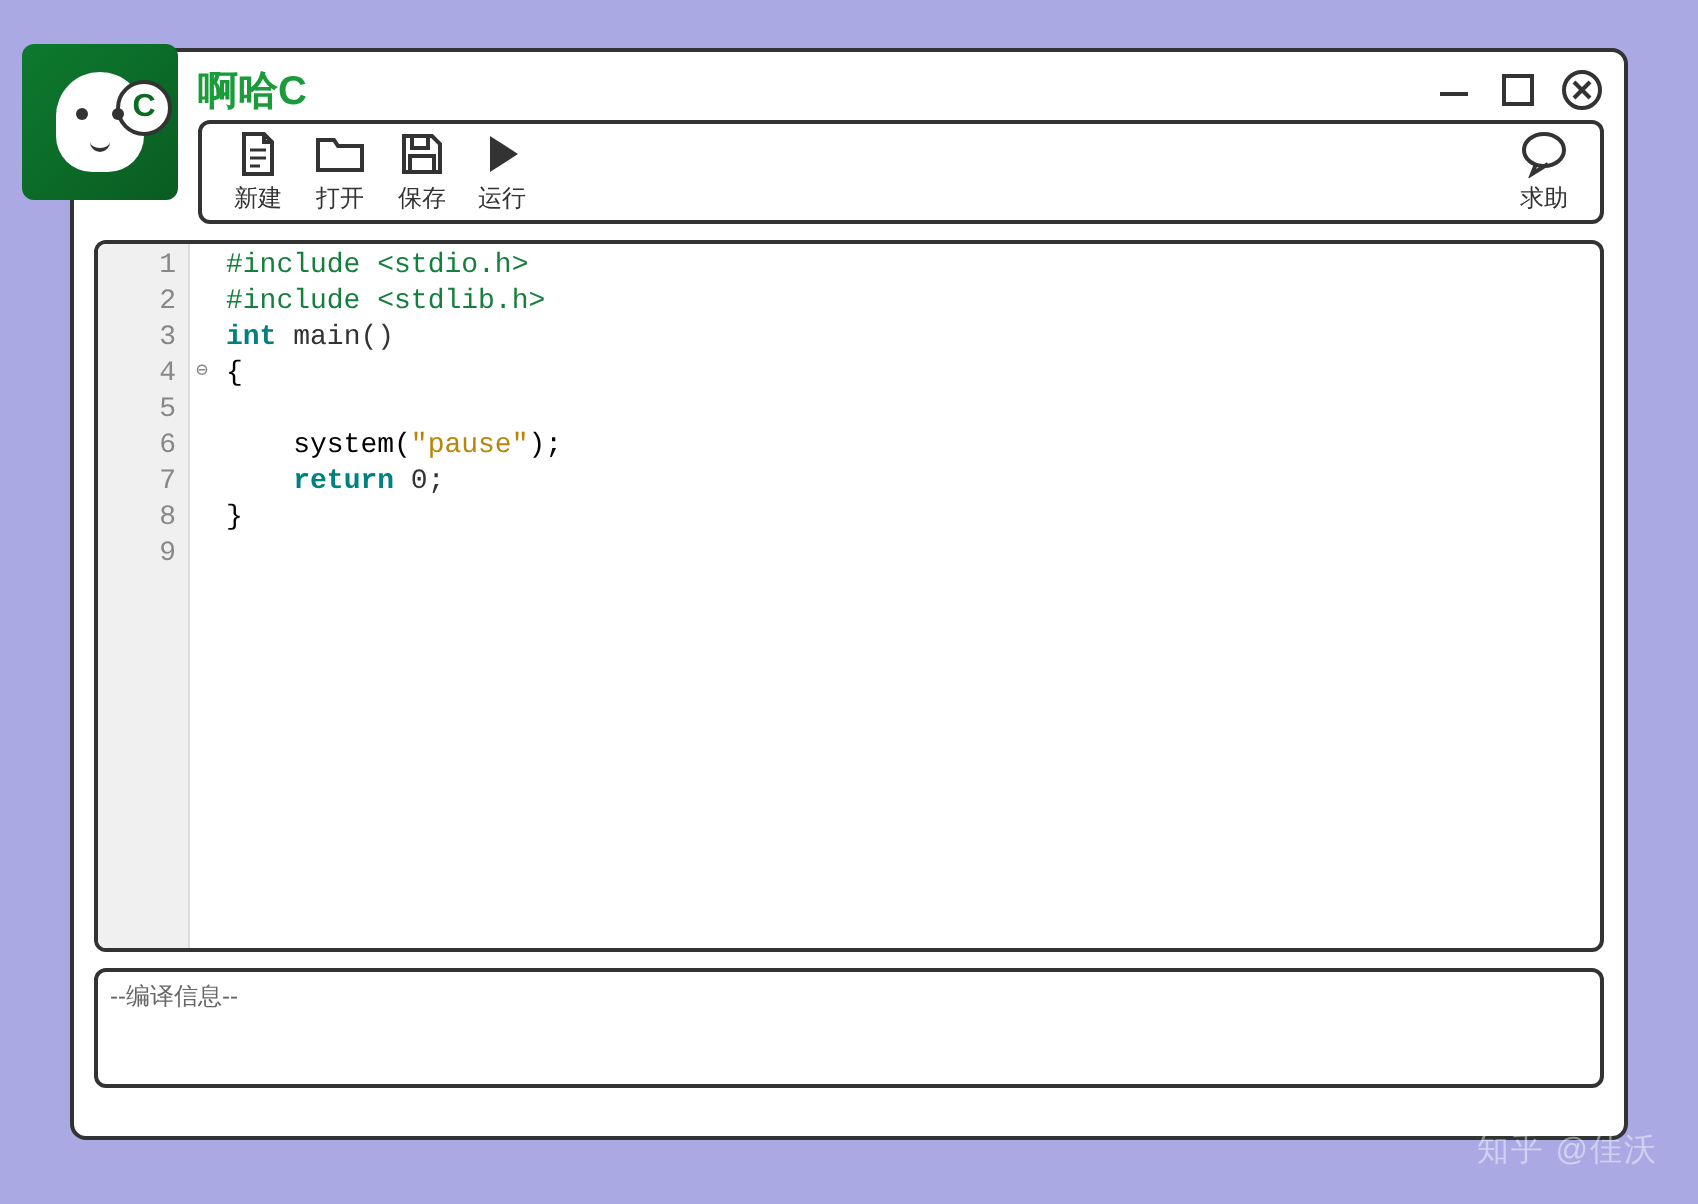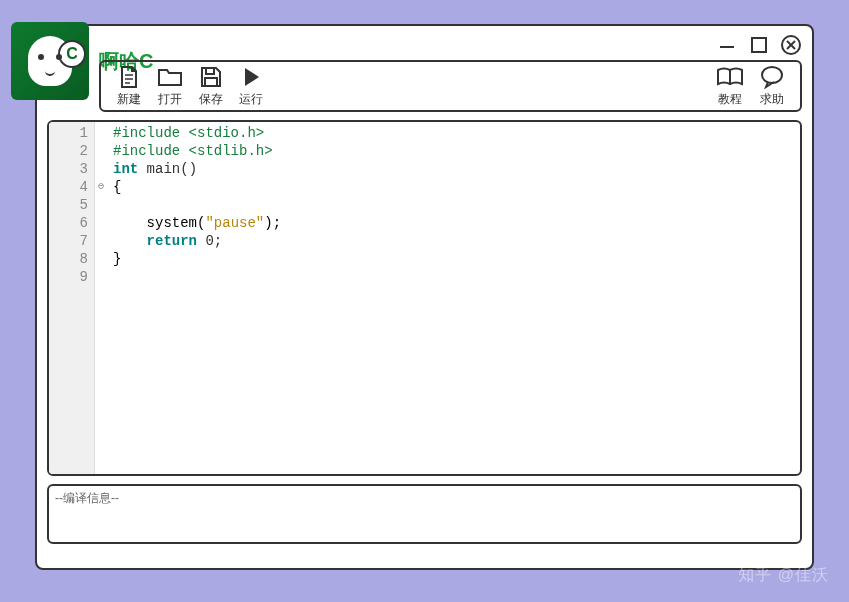--- a/index.html
+++ b/index.html
@@ -76,21 +76,20 @@
       font-size: 16px;
       color: #0a6b22;
     }
     .title {
       position: absolute;
       left: 62px;
       top: 6px;
       font-size: 20px;
       font-weight: bold;
       color: #1a9c3a;
-      margin-top: 16px;
     }
     .win-controls {
       position: absolute;
       right: 10px;
       top: 8px;
       display: flex;
       gap: 10px;
       align-items: center;
     }
     .win-btn {
@@ -265,29 +264,20 @@
       <span class="icon">
         <svg width="20" height="22">
             <path d="M4 2l14 9-14 9z" fill="#333"></path>
           </svg>
       </span>
       <span class="lbl">运行</span>
     </div>
 
     <div class="spacer"></div>
 
-    <div class="tool-btn">
-      <span class="icon">
-        <svg width="28" height="22">
-            <path d="M2 4c4-2 8-2 12 0 4-2 8-2 12 0v14c-4-2-8-2-12 0-4-2-8-2-12 0z" fill="none" stroke="#333" stroke-width="2"></path>
-            <line x1="14" y1="4" x2="14" y2="18" stroke="#333" stroke-width="2"></line>
-          </svg>
-      </span>
-      <span class="lbl">教程</span>
-    </div>
     <div class="tool-btn">
       <span class="icon">
         <svg width="24" height="24">
             <ellipse cx="12" cy="10" rx="10" ry="8" fill="none" stroke="#333" stroke-width="2"></ellipse>
             <path d="M8 17l-2 5 8-5" fill="none" stroke="#333" stroke-width="2"></path>
           </svg>
       </span>
       <span class="lbl">求助</span>
     </div>
   </div>

